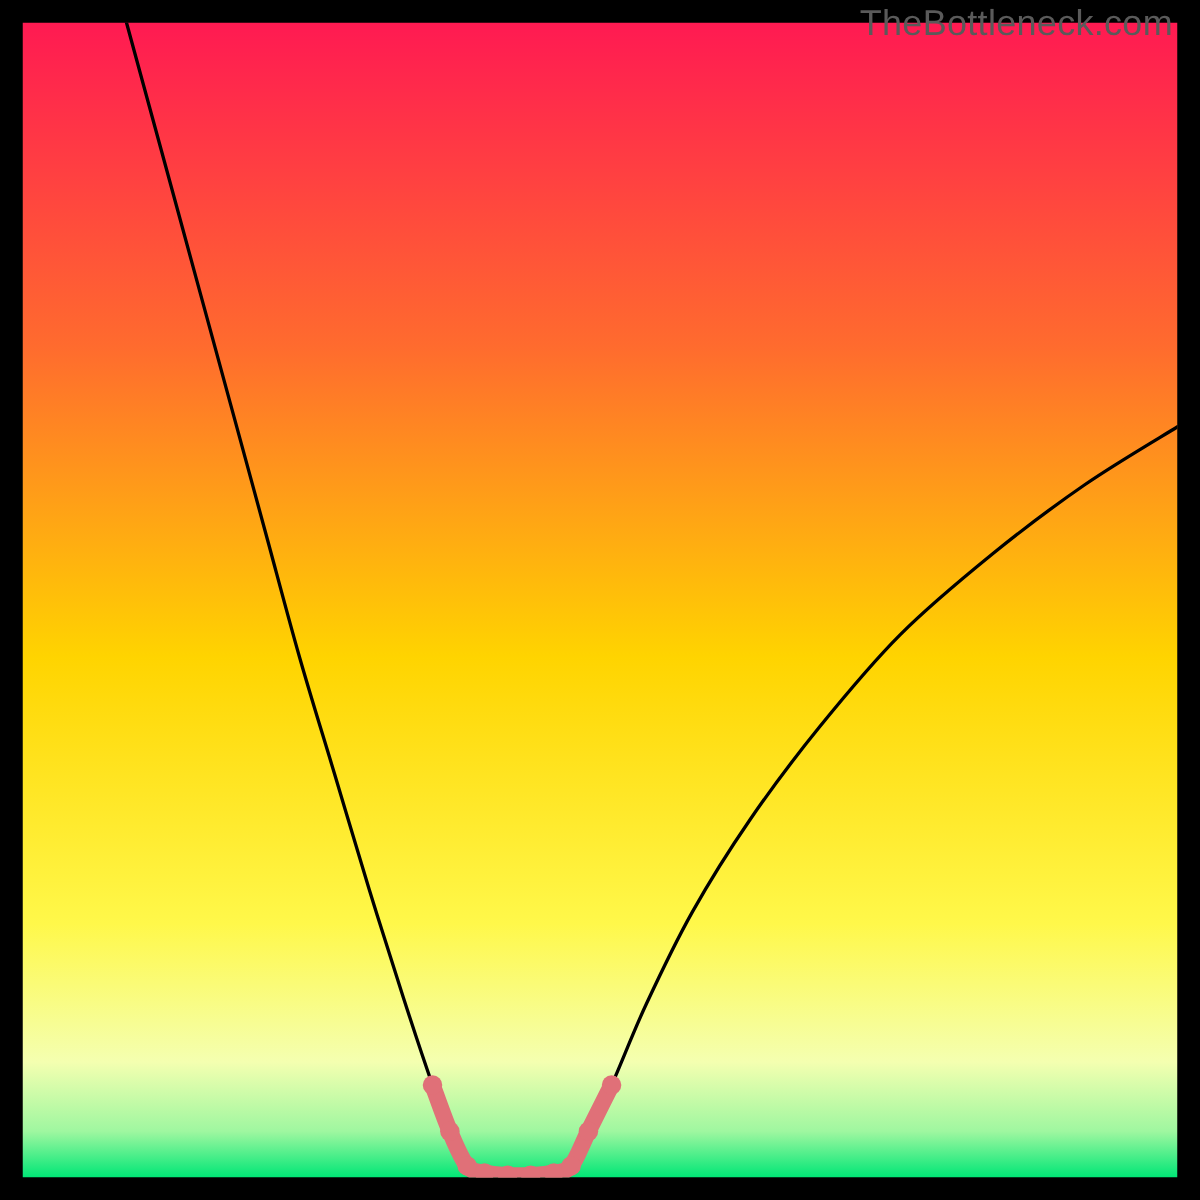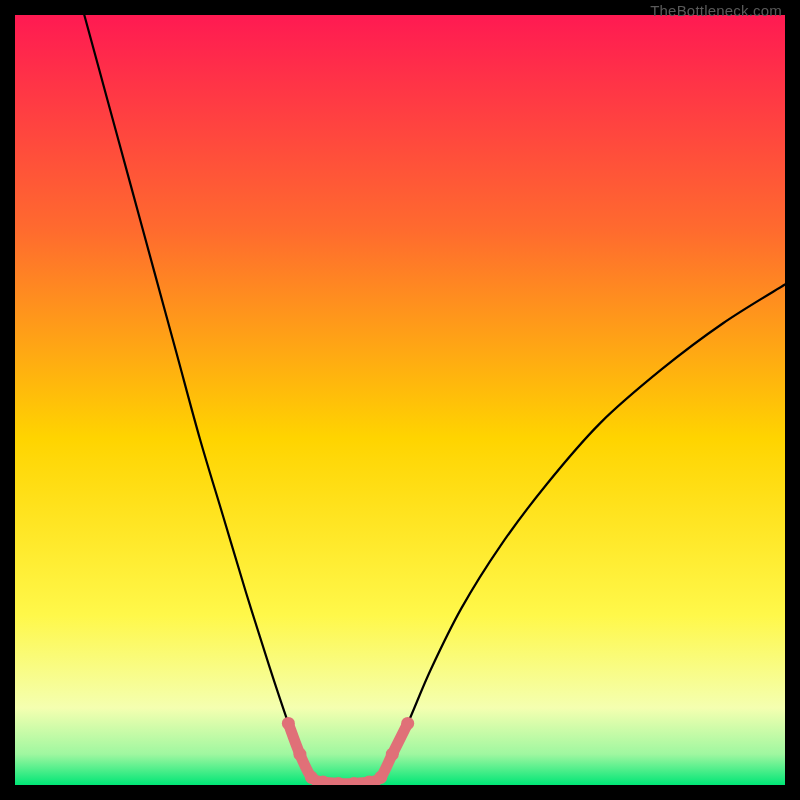--- a/index.html
+++ b/index.html
@@ -17,21 +17,21 @@
     top: 15px;
     width: 770px;
     height: 770px;
     background: #000;
   }
   .watermark {
     position: absolute;
     top: 2px;
     right: 18px;
     color: #5a5a5a;
-    font-size: 15px;
+    font-size: 24px;
     font-weight: 500;
     letter-spacing: 0.2px;
     z-index: 10;
   }
   svg {
     display: block;
   }
 </style>
 </head>
 <body>

